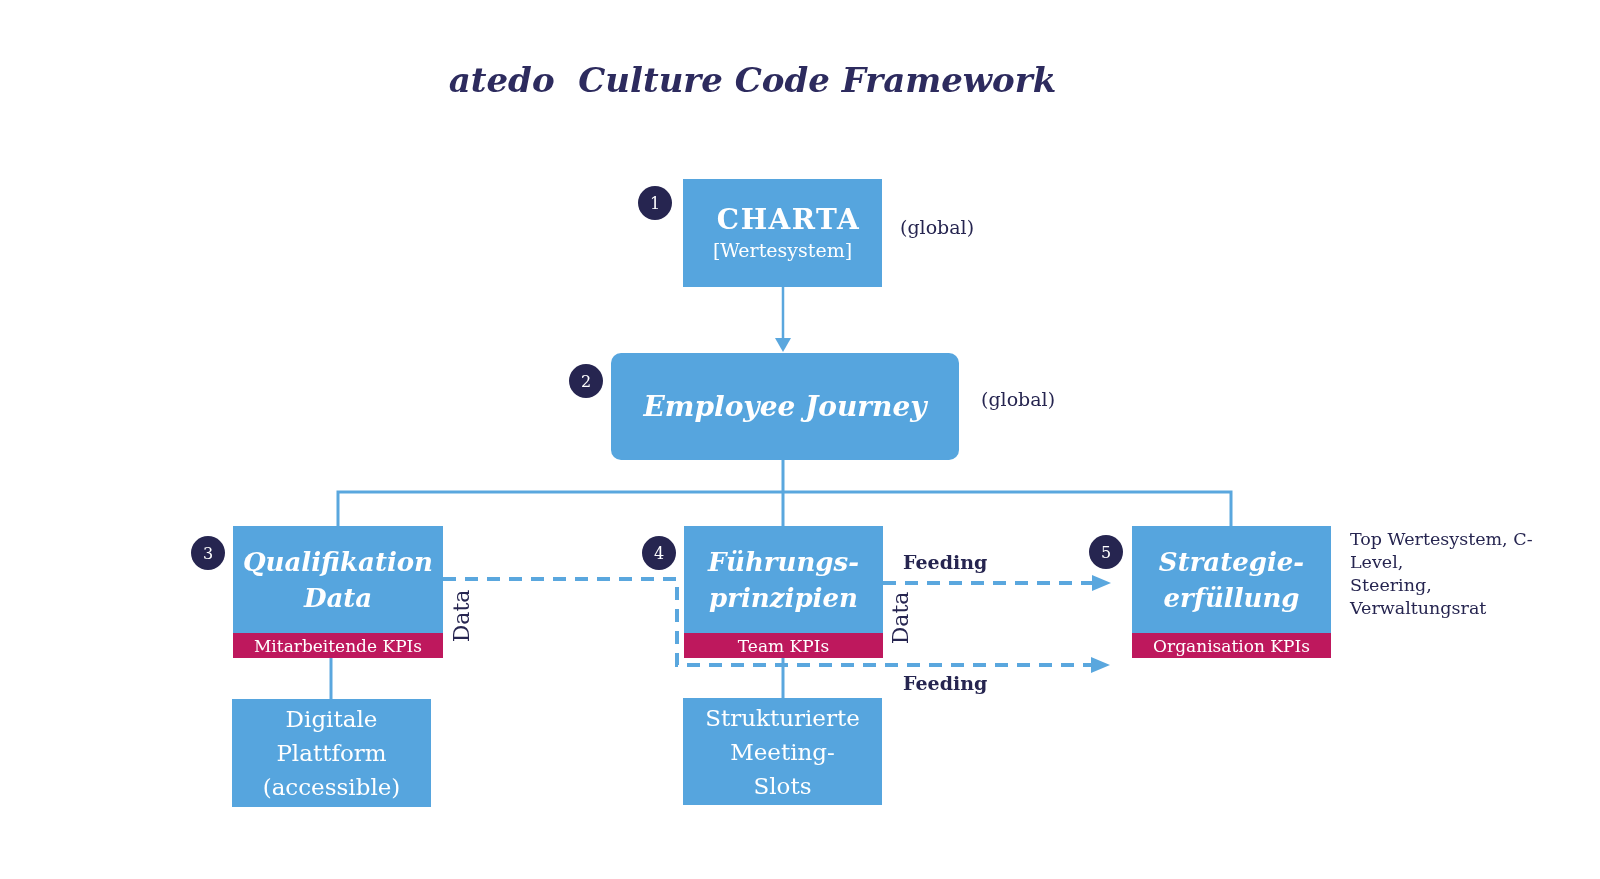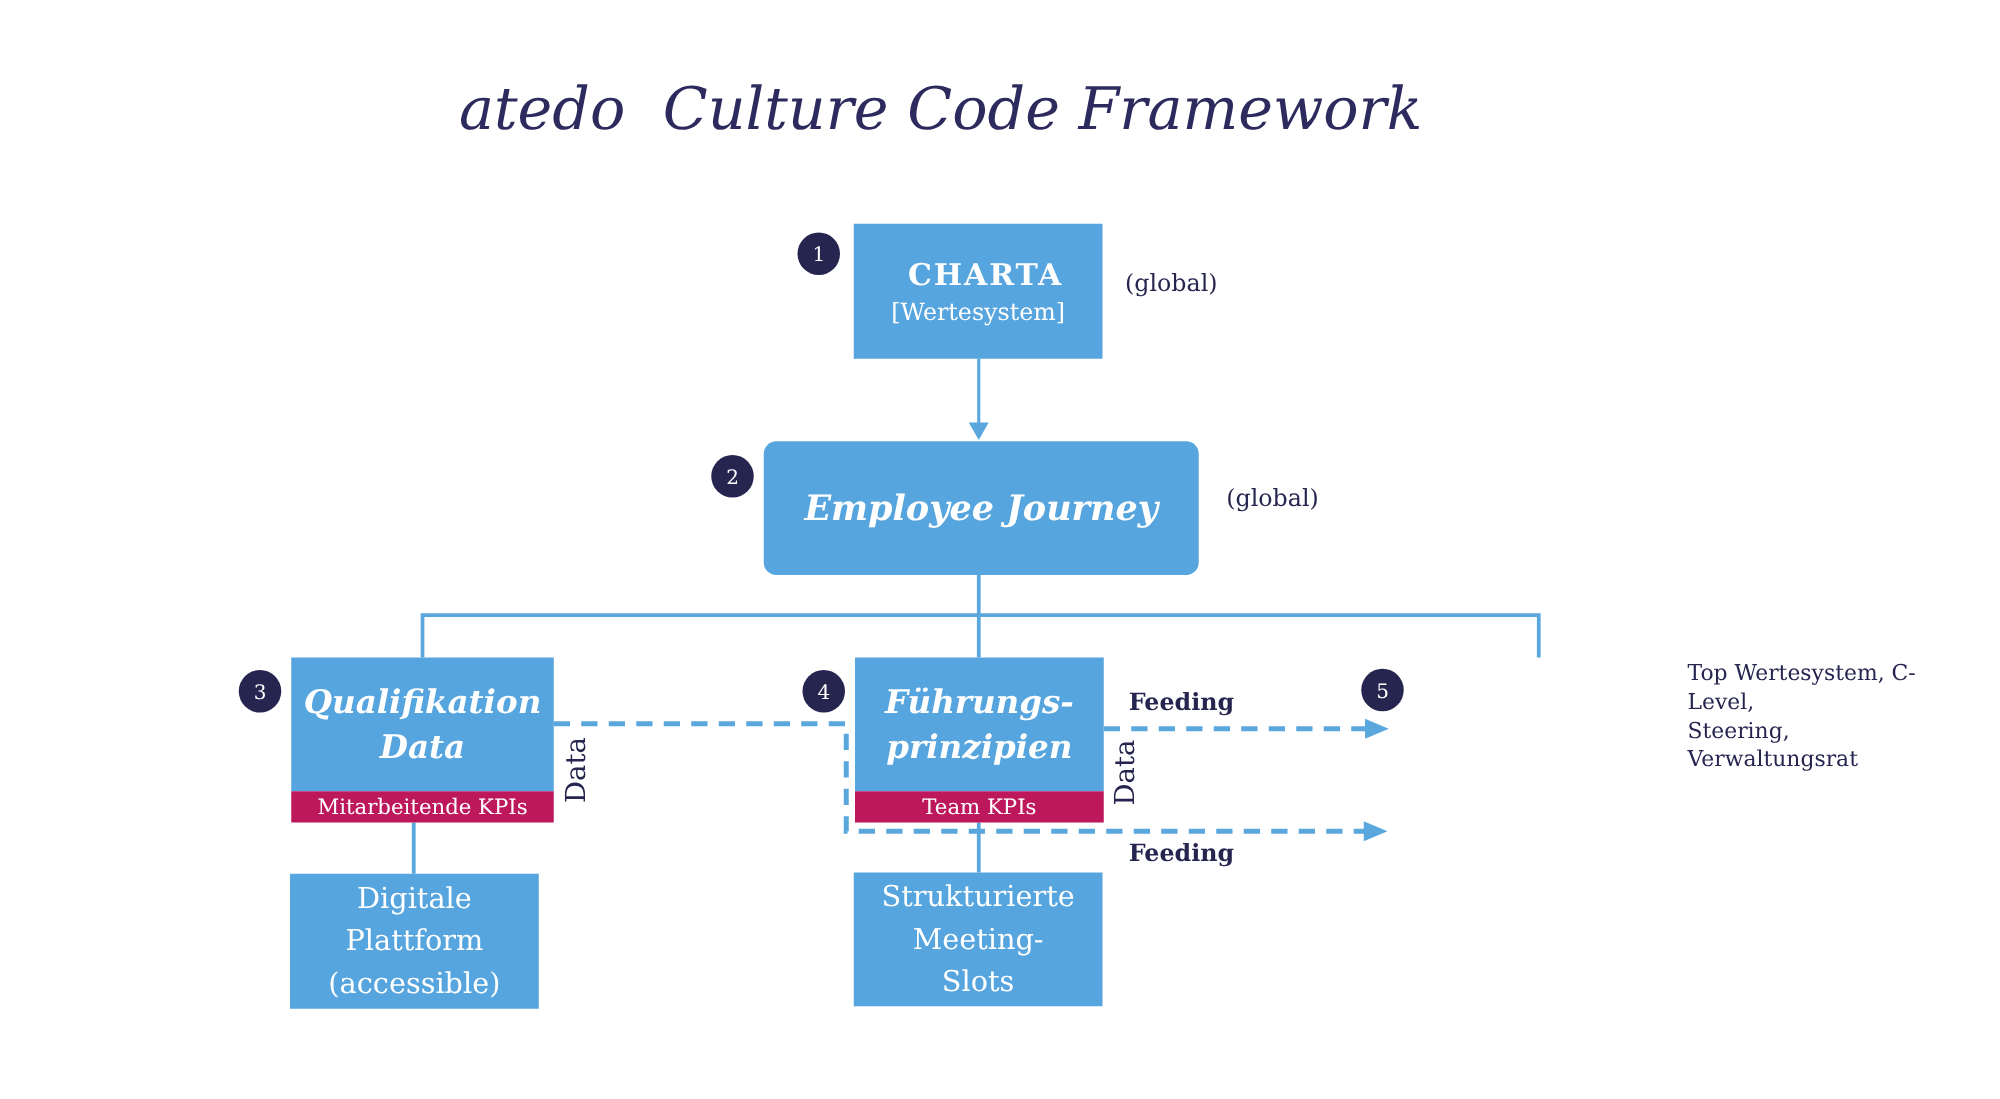--- a/index.html
+++ b/index.html
@@ -4,30 +4,30 @@
 <style>
   html,body{margin:0;padding:0;background:#ffffff;}
   #canvas{
     position:relative;width:1600px;height:879px;background:#ffffff;overflow:hidden;
     font-family:"DejaVu Serif","Liberation Serif",serif;
   }
   .abs{position:absolute;}
   
   .title{
     left:0;top:60px;width:1505px;text-align:center;
-    font-size:47px;font-weight:normal;font-style:italic;color:#2d2b5e;
+    font-size:34px;font-weight:bold;font-style:italic;color:#2d2b5e;
     white-space:pre;letter-spacing:0px;
   }
   
   .node{
     background:#56a5de;color:#ffffff;display:flex;flex-direction:column;
     align-items:center;justify-content:center;text-align:center;
   }
   
-  .charta-title{font-size:24px;font-weight:bold;letter-spacing:1.5px;line-height:34px;margin-left:12px;}
+  .charta-title{font-size:28px;font-weight:bold;letter-spacing:1.5px;line-height:34px;margin-left:12px;}
   .charta-sub{font-size:19px;line-height:26px;}
   .ej-title{font-size:28px;font-weight:bold;font-style:italic;}
   
   .rownode{position:absolute;display:flex;flex-direction:column;}
   .rownode .blue{
     background:#56a5de;height:107px;display:flex;flex-direction:column;
     align-items:center;justify-content:center;color:#fff;
     font-size:26px;font-weight:bold;font-style:italic;line-height:36px;
   }
   .rownode .kpi{
@@ -112,20 +112,27 @@
     <div class="blue">
       <span>Führungs-</span>
       <span>prinzipien</span>
     </div>
     <div class="kpi">Team KPIs</div>
   </div>
 
   <div class="abs numcircle" style="left:1089px;top:535px;">
     <span>5</span>
   </div>
+  <div class="rownode" style="left:1132px;top:526px;width:199px;">
+    <div class="blue">
+      <span>Strategie-</span>
+      <span>erfüllung</span>
+    </div>
+    <div class="kpi">Organisation KPIs</div>
+  </div>
   <div class="abs navytext annotation" style="left:1350px;top:528px;width:220px;">
     <div>Top Wertesystem, C-Level,</div>
     <div>Steering, Verwaltungsrat</div>
   </div>
 
   <div class="abs navytext data-label" style="left:432px;top:603px;">Data</div>
   <div class="abs navytext data-label" style="left:871px;top:605px;">Data</div>
   <div class="abs navytext edge-label" style="left:903px;top:551px;">Feeding</div>
   <div class="abs navytext edge-label" style="left:903px;top:672px;">Feeding</div>
 

